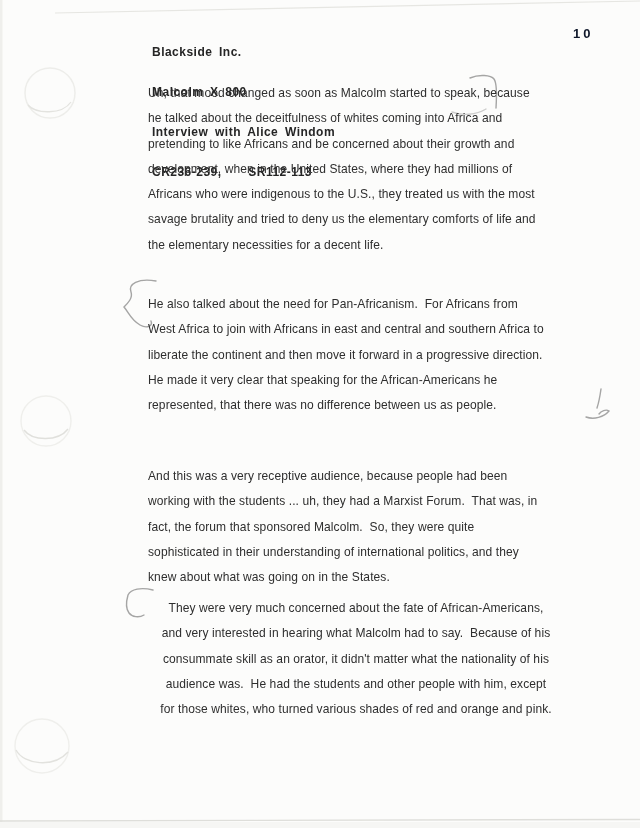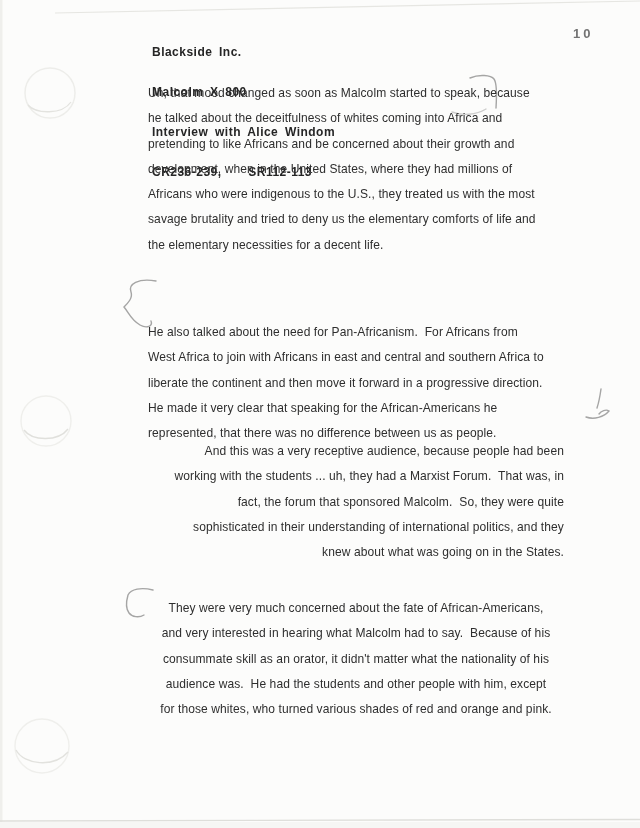--- a/index.html
+++ b/index.html
@@ -32,39 +32,39 @@
     transform: scaleX(0.96);
     transform-origin: left top;
   }
   .page-number {
     position: absolute;
     left: 573px;
     top: 26px;
     font-weight: bold;
     font-size: 13px;
     letter-spacing: 3px;
-    color: #737373;
+    color: #0f172a;
   }
   .para {
     position: absolute;
     left: 148px;
     width: 470px;
   }
   .line {
     font-size: 13.6px;
     line-height: 25.3px;
     letter-spacing: 0.1px;
     white-space: pre;
     transform: scaleX(0.885);
     transform-origin: left top;
     color: #2e2e2e;
   }
   .p1 { top: 80px; }
-  .p2 { top: 291px; margin-top: 28px; }
-  .p3 { top: 438px; text-align: right; }
+  .p2 { top: 291px; }
+  .p3 { top: 463px; }
   .p4 { top: 595px; text-align: center; }
 </style>
 </head>
 <body>
 
 <div class="page">
 
   <svg class="artifact-layer" width="640" height="828" viewBox="0 0 640 828">
 
     <rect x="0" y="0" width="2.5" height="828" fill="#efefec"></rect>

